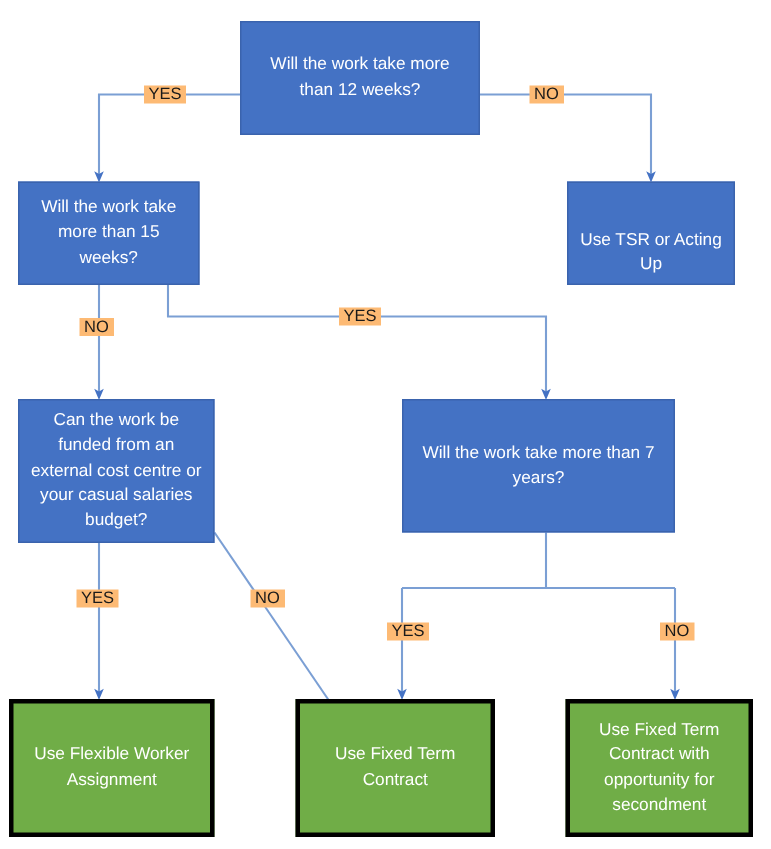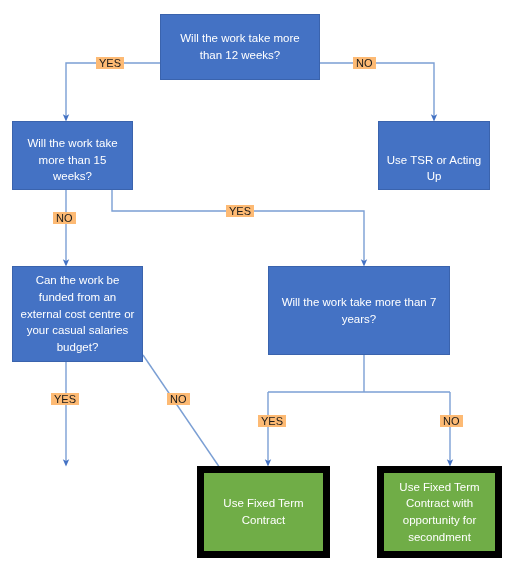--- a/index.html
+++ b/index.html
@@ -36,21 +36,21 @@
     line-height: 1.45;
     padding: 4px 7px;
   }
   .node.decision,
   .node.outcome-blue {
     background: #4472C4;
     border: 1px solid #3a63ad;
   }
   .node.outcome-green {
     background: #70AD47;
-    border: 7px solid #000000;
+    border: 3px solid #000000;
   }
   .node .node-text {
     display: block;
     white-space: pre-line;
   }
   .edge-label {
     position: absolute;
     font-size: 11px;
     color: #1a1a1a;
     background: #fdba74;
@@ -85,26 +85,26 @@
 
       <path d="M143,355 L222,471" marker-end="url(#arrow)"></path>
 
       <path d="M364,355 L364,392"></path>
       <path d="M268,392 L450,392"></path>
       <path d="M268,392 L268,463" marker-end="url(#arrow)"></path>
       <path d="M450,392 L450,463" marker-end="url(#arrow)"></path>
     </g>
   </svg>
 
-  <div class="node decision" style="left:160px; top:14px; width:160px; height:66px;">
+  <div class="node decision" style="left:160px; top:14px; width:160px; height:76px;">
     <span class="node-text">Will the work take more
 than 12 weeks?</span>
   </div>
 
-  <div class="node decision" style="left:12px; top:121px; width:121px; height:69px;align-items:flex-end;">
+  <div class="node decision" style="left:12px; top:121px; width:121px; height:69px;">
     <span class="node-text">Will the work take
 more than 15
 weeks?</span>
   </div>
 
   <div class="node outcome-blue" style="left:378px; top:121px; width:112px; height:69px;align-items:flex-end;">
     <span class="node-text">Use TSR or Acting
 Up</span>
   </div>
 
@@ -114,20 +114,24 @@
 external cost centre or
 your casual salaries
 budget?</span>
   </div>
 
   <div class="node decision" style="left:268px; top:266px; width:182px; height:89px;">
     <span class="node-text">Will the work take more than 7
 years?</span>
   </div>
 
+  <div class="node outcome-green" style="left:6px; top:466px; width:137px; height:92px;">
+    <span class="node-text">Use Flexible Worker
+Assignment</span>
+  </div>
 
   <div class="node outcome-green" style="left:197px; top:466px; width:133px; height:92px;">
     <span class="node-text">Use Fixed Term
 Contract</span>
   </div>
 
   <div class="node outcome-green" style="left:377px; top:466px; width:125px; height:92px;">
     <span class="node-text">Use Fixed Term
 Contract with
 opportunity for

